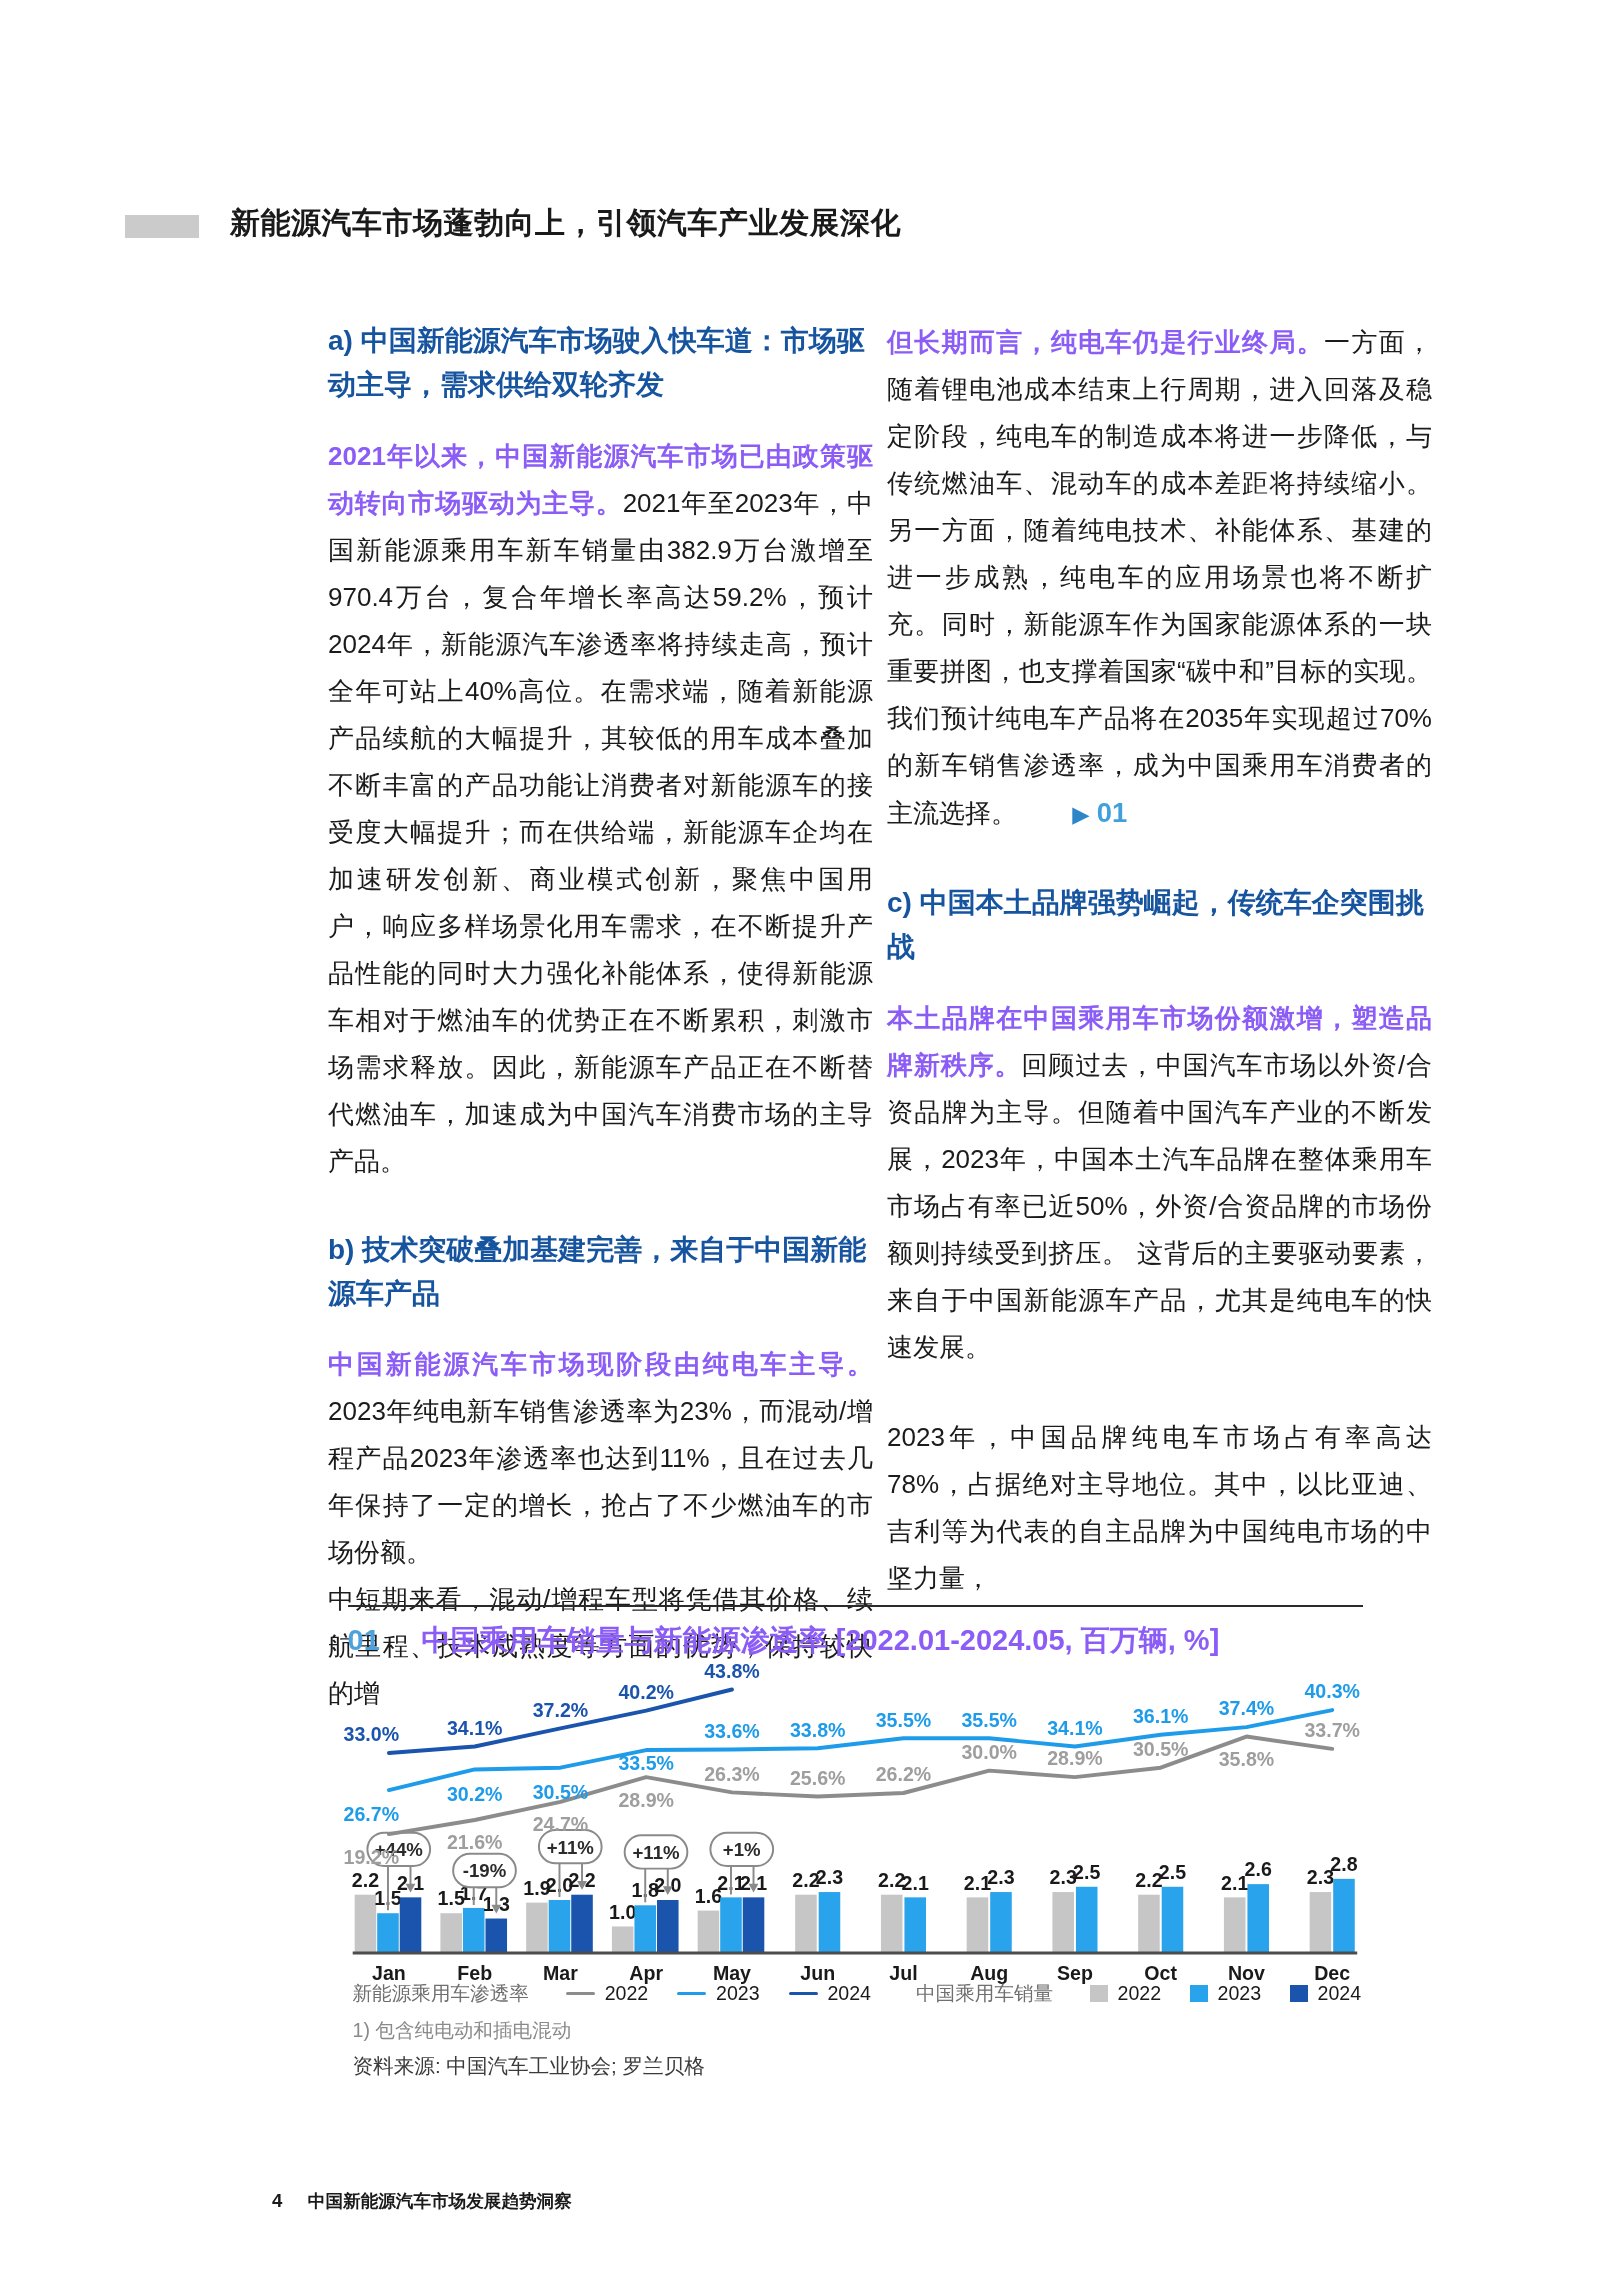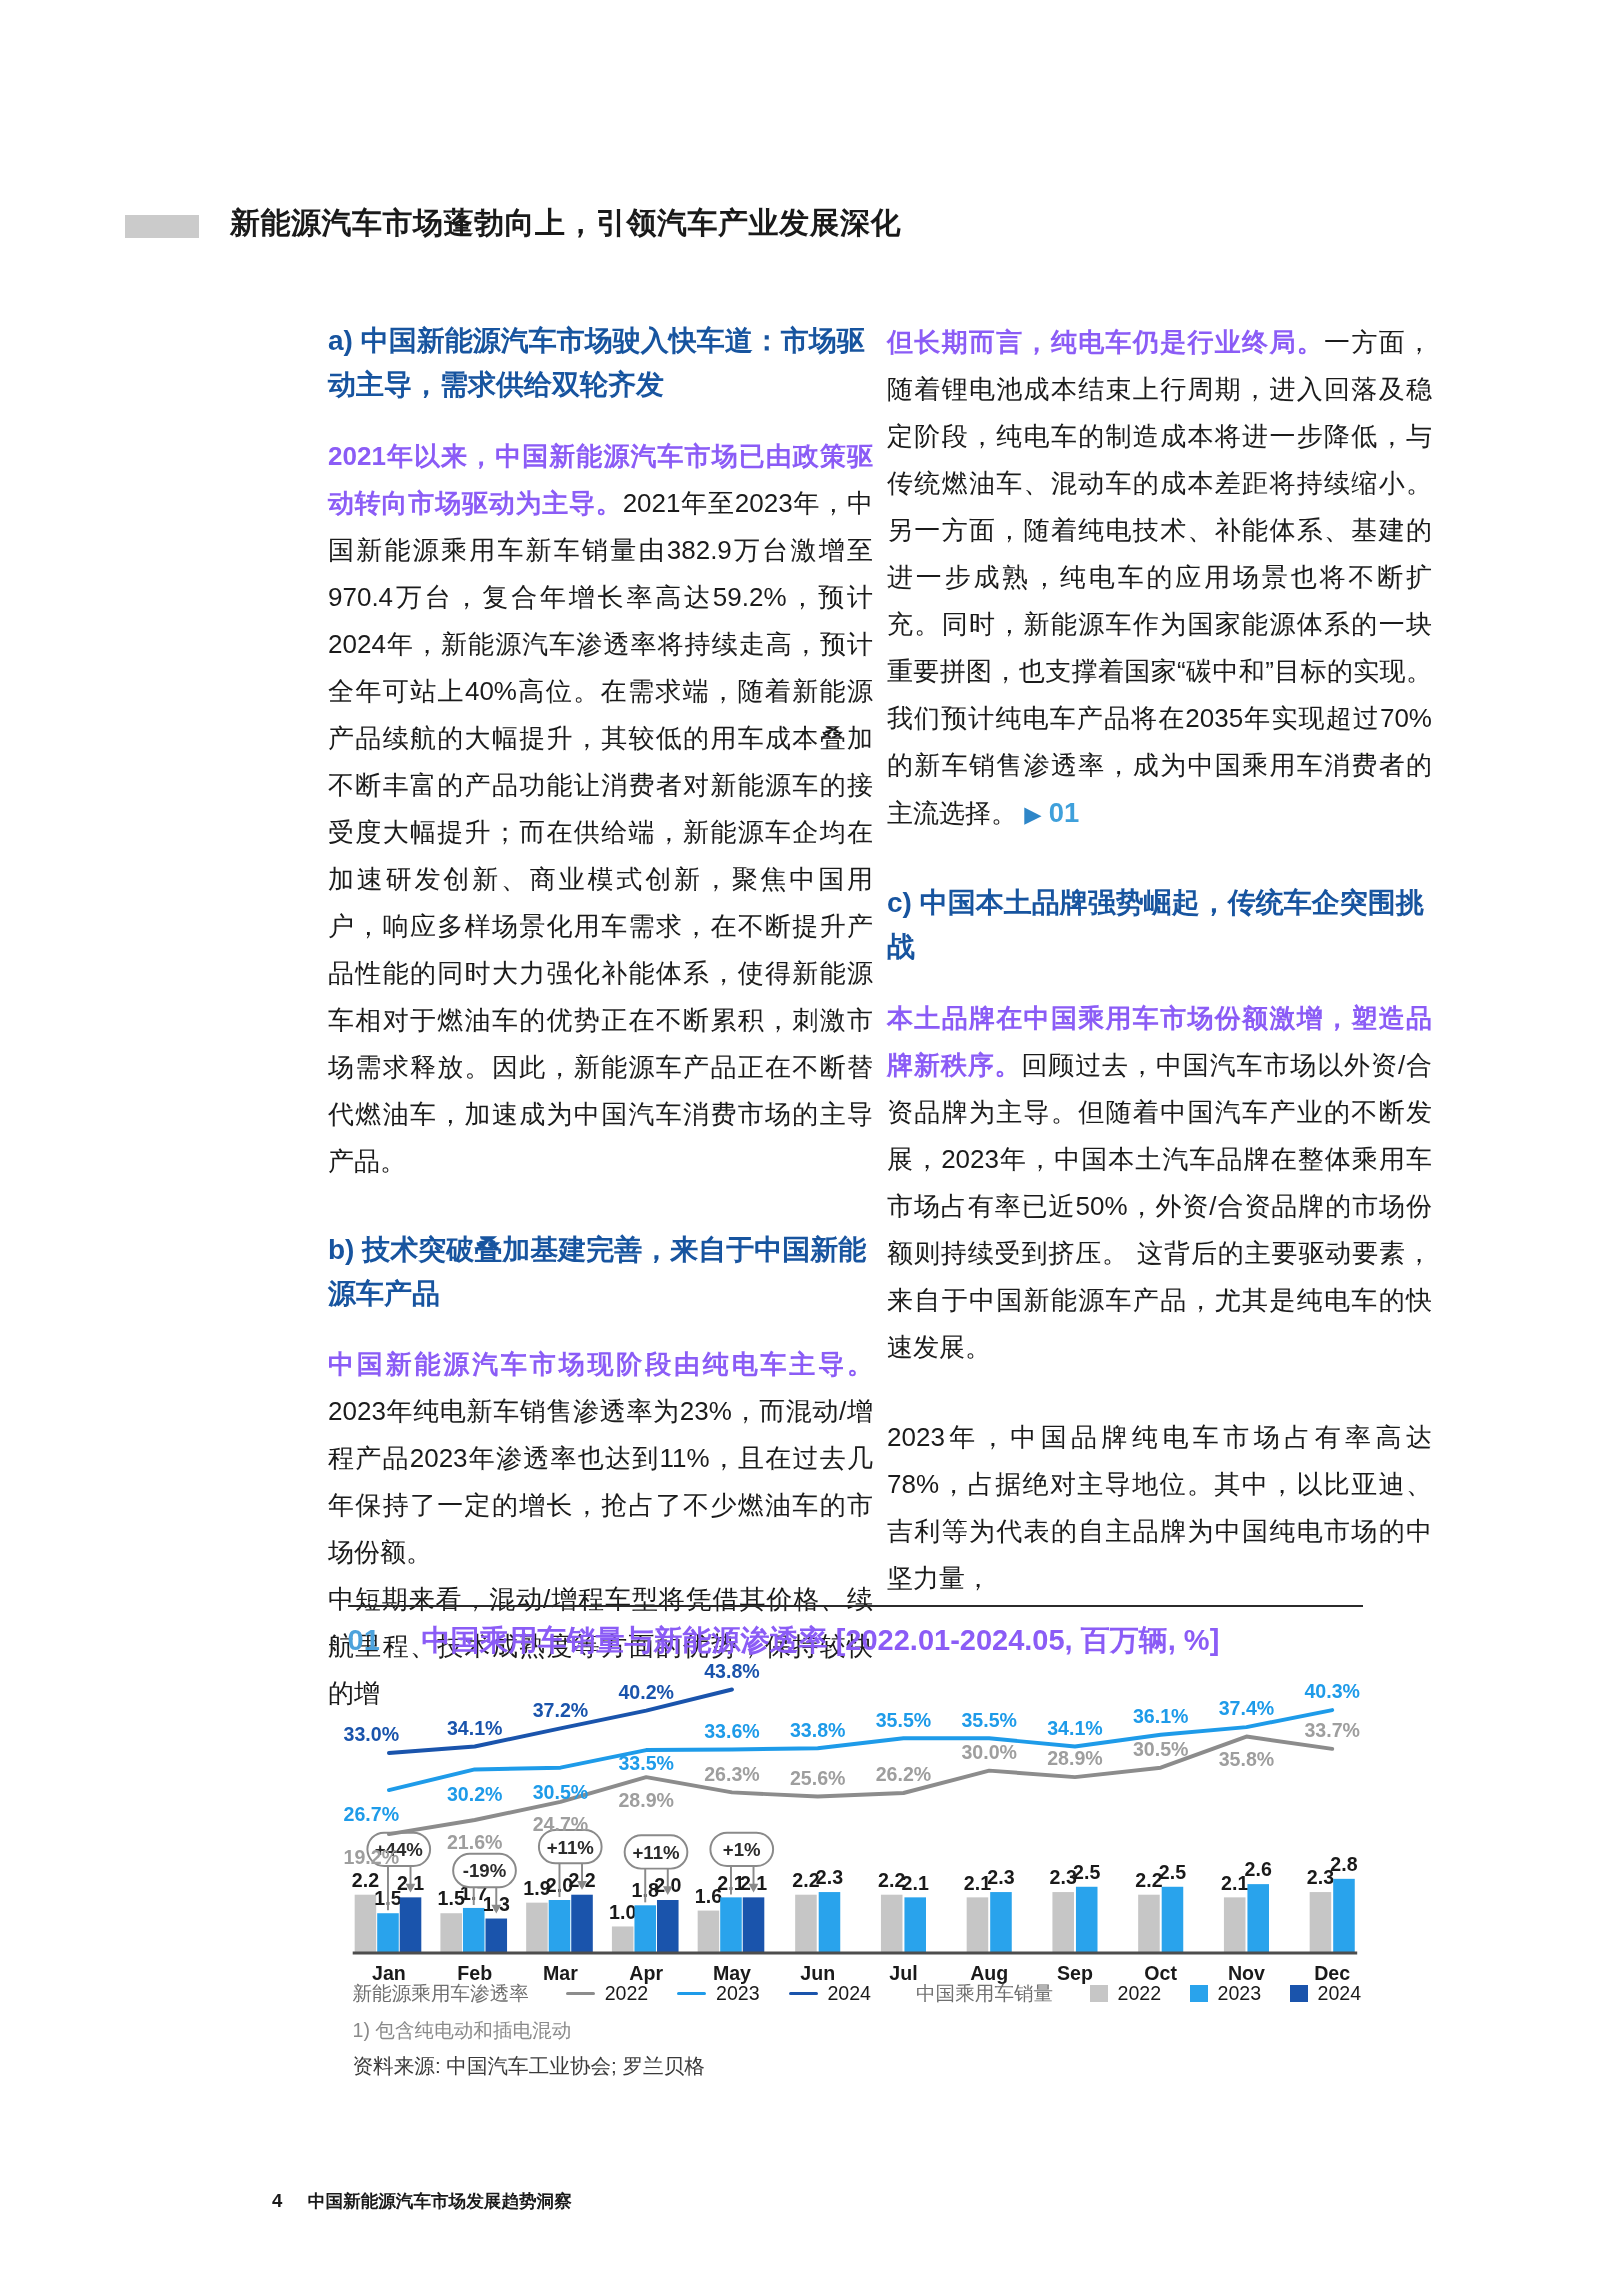--- a/index.html
+++ b/index.html
@@ -10,21 +10,21 @@
   }
   .header-bar{position:absolute;left:125px;top:215px;width:74px;height:22.5px;background:#cbcbcb;}
   .page-title{position:absolute;left:230px;top:203px;font-size:30px;font-weight:bold;color:#1a1a1a;letter-spacing:0.5px;}
   .col{position:absolute;top:319px;width:545px;}
   .col-left{left:328px;}
   .col-right{left:887px;}
   h3.section{color:#17549f;font-size:28px;line-height:44px;font-weight:bold;margin:0 0 25.5px 0;}
   h3.section.mt{margin-top:15.7px;}
   p.body{font-size:26px;line-height:47px;text-align:justify;margin:0 0 43px 0;color:#1b1b1b;}
   p.body b{font-weight:bold;color:#8b5cf6;}
-  .ref{white-space:nowrap;}
+  .ref{white-space:nowrap;margin-left:48px;}
   .ref .tri{color:#2e86c8;font-size:22.5px;}
   .ref .refnum{color:#3fa0db;font-weight:bold;font-size:27.4px;}
   
   .figure{position:absolute;left:328px;top:1605px;width:1049px;height:490px;}
   .fig-rule{position:absolute;left:19.6px;top:0;width:1015px;height:2px;background:#2b2b2b;}
   .fig-title-row{position:absolute;left:19.6px;top:15.7px;display:flex;align-items:baseline;}
   .fig-number{color:#4da2dc;font-weight:bold;font-size:29px;width:74px;}
   .fig-title{color:#8b5cf6;font-weight:bold;font-size:29px;}
   .chart-svg{position:absolute;left:4.9px;top:50px;}
   .legend{position:absolute;left:24.5px;top:375px;display:flex;align-items:center;font-size:19.6px;color:#1a1a1a;}

